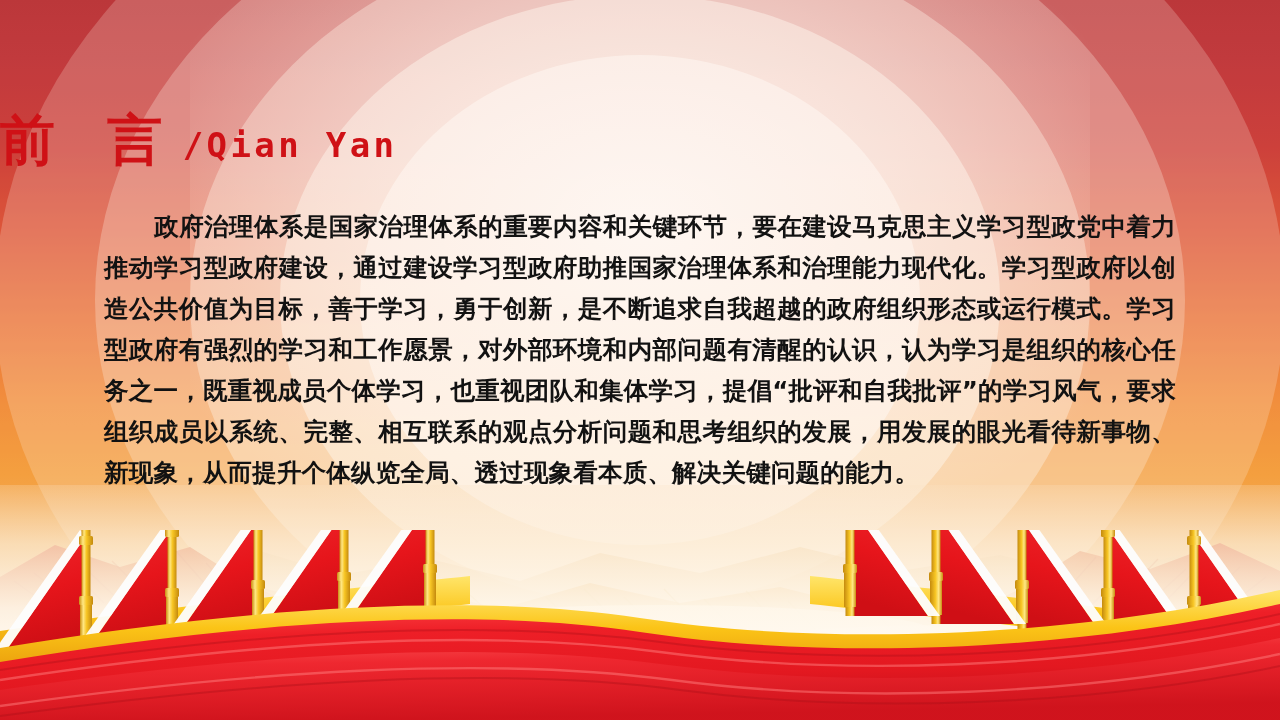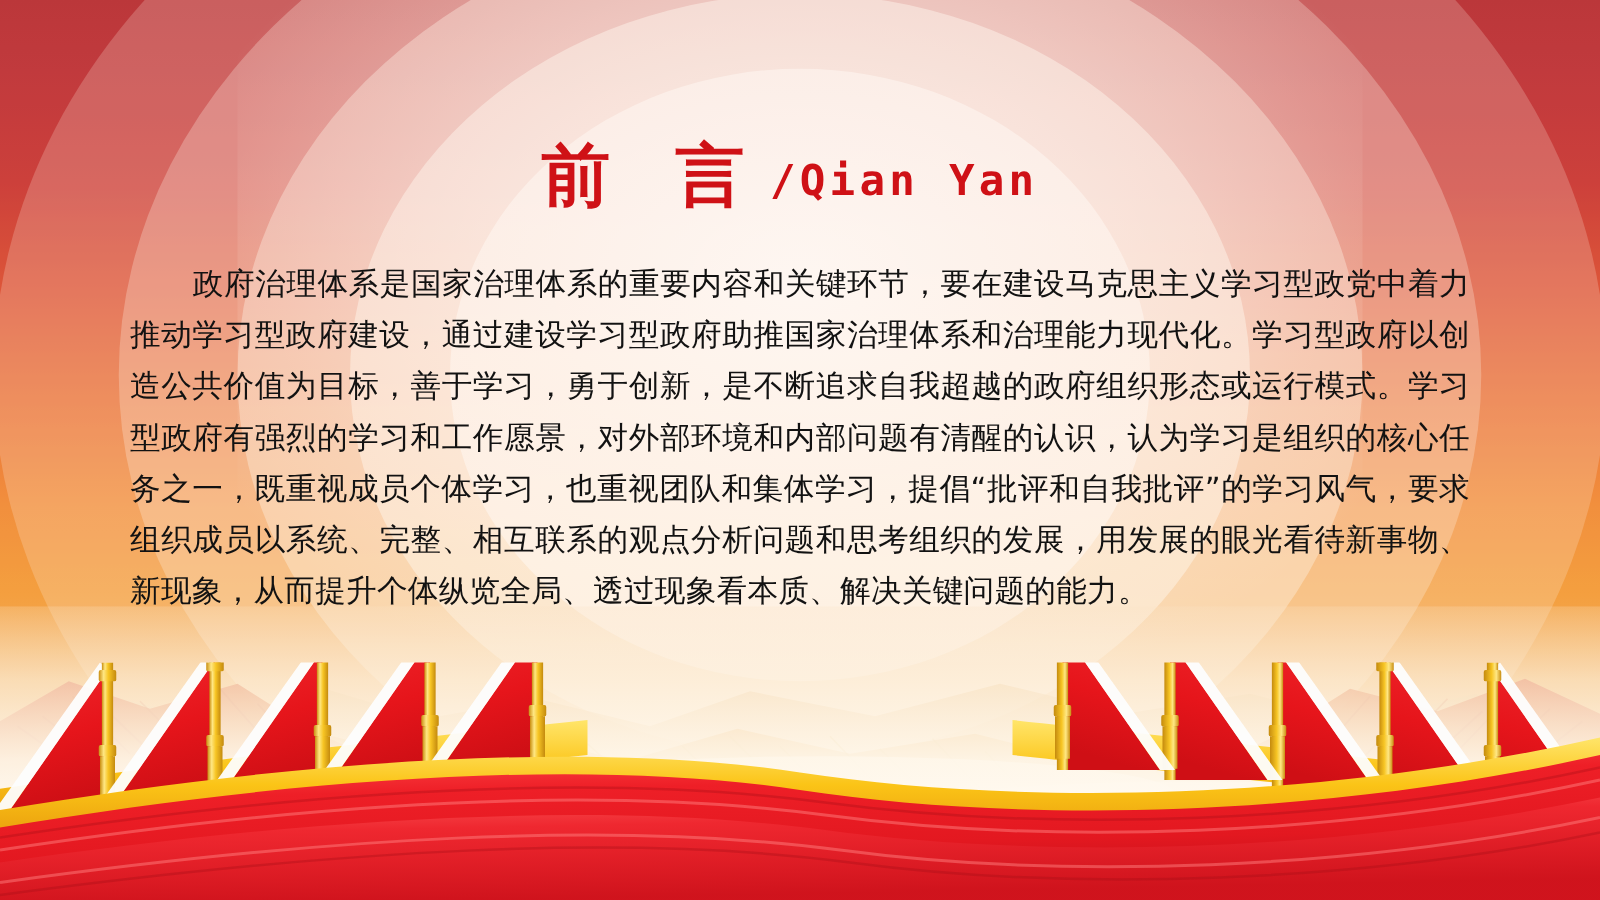--- a/index.html
+++ b/index.html
@@ -71,21 +71,20 @@
       rgba(255,250,242,.96) 75%,
       rgba(255,250,242,.9) 100%);
   }
 
   
   .ribbon{ position:absolute; left:0; right:0; bottom:0; height:190px; }
 
   
   .heading{
     position:absolute; left:0; right:16px; top:104px;
-    text-align:center;
     white-space:nowrap;
   }
   .heading .cn{
     font-size:55px; font-weight:700; color:#cf1116;
     letter-spacing:.30em;
     font-family:"DejaVu Sans","Liberation Sans",sans-serif;
     vertical-align:middle;
   }
   .heading .py{
     font-size:34px; font-weight:700; color:#cf1116;
@@ -95,21 +94,21 @@
     vertical-align:middle;
     position:relative; top:4px;
   }
 
   
   .body-copy{
     position:absolute;
     left:104px; top:206px; width:1072px;
     color:#121212;
     font-size:24.5px;
-    font-weight:400;
+    font-weight:700;
     line-height:41px;
     letter-spacing:.2px;
     font-family:"DejaVu Sans","Liberation Sans",sans-serif;
     text-align:justify;
     text-justify:inter-character;
     text-indent:2.05em;
   }
 </style>
 </head>
 <body>

